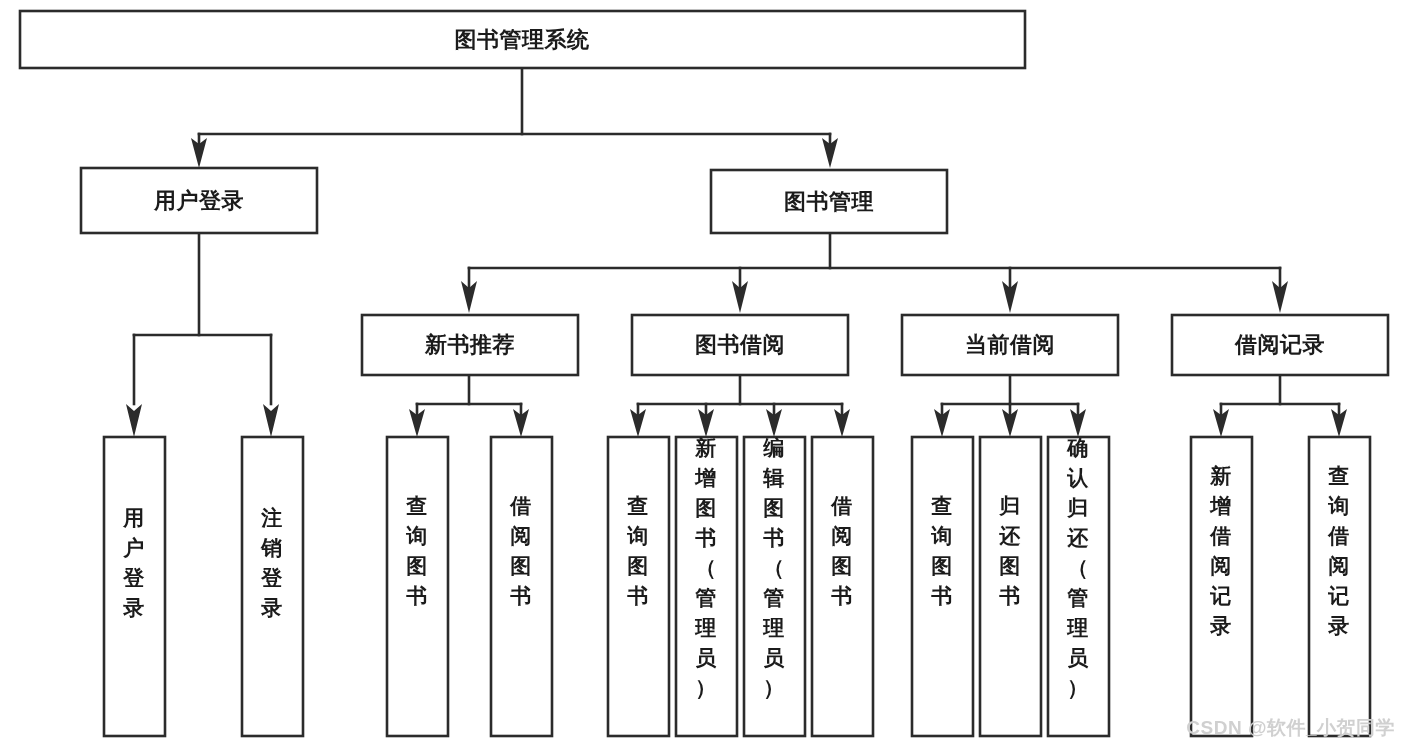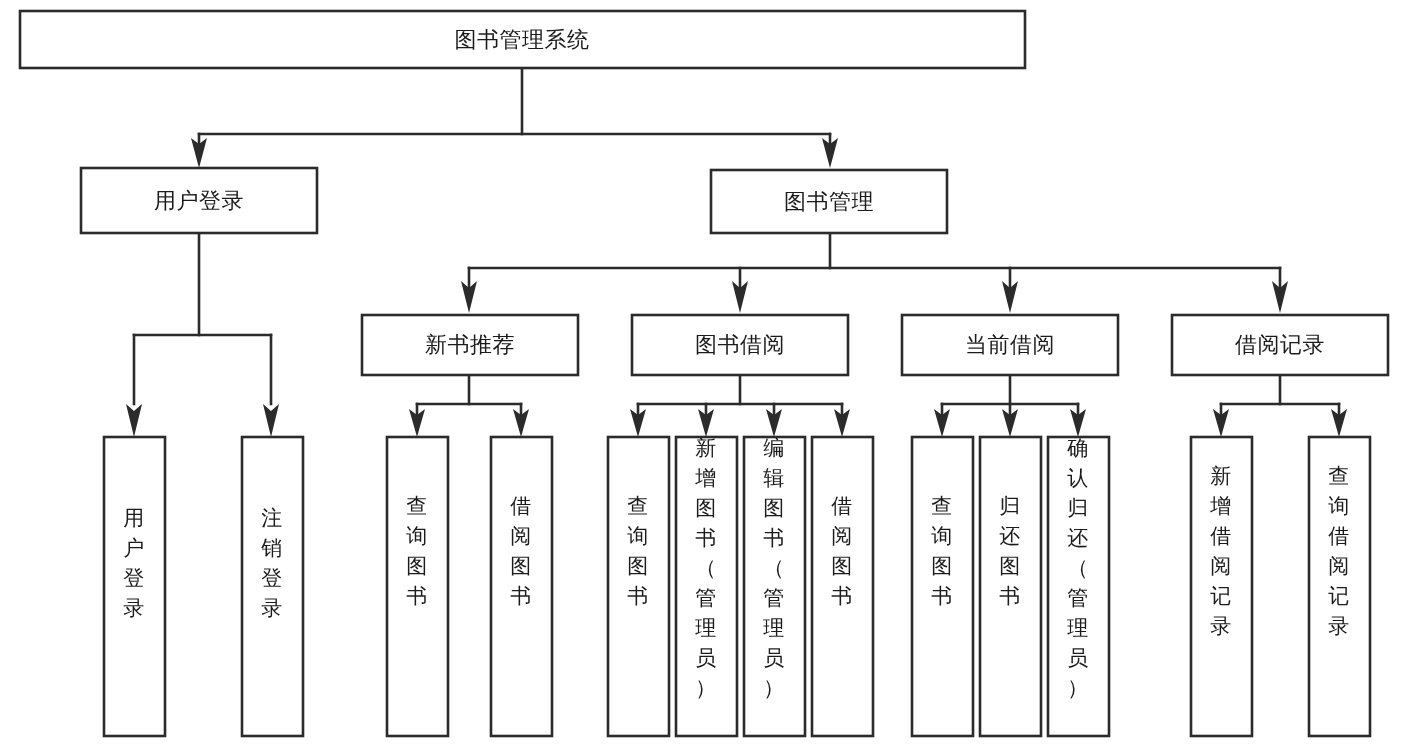--- a/index.html
+++ b/index.html
@@ -11,20 +11,21 @@
     width: 1405px;
     height: 747px;
     font-family: "Liberation Sans", "DejaVu Sans", sans-serif;
     overflow: hidden;
     position: relative;
   }
   #diagram-root {
     position: relative;
     width: 1405px;
     height: 747px;
+    font-weight: bold;
   }
   svg#tree-svg {
     position: absolute;
     left: 0;
     top: 0;
     width: 1405px;
     height: 747px;
     display: block;
   }
   .node-box {
@@ -241,14 +242,15 @@
       <rect class="node-box" x="1191" y="437" width="61" height="299"></rect>
       <text class="leaf-label" x="1221" y="483"><tspan x="1221" y="483">新</tspan><tspan x="1221" y="513">增</tspan><tspan x="1221" y="543">借</tspan><tspan x="1221" y="573">阅</tspan><tspan x="1221" y="603">记</tspan><tspan x="1221" y="633">录</tspan></text>
     </g>
     <g>
       <rect class="node-box" x="1309" y="437" width="61" height="299"></rect>
       <text class="leaf-label" x="1339" y="483"><tspan x="1339" y="483">查</tspan><tspan x="1339" y="513">询</tspan><tspan x="1339" y="543">借</tspan><tspan x="1339" y="573">阅</tspan><tspan x="1339" y="603">记</tspan><tspan x="1339" y="633">录</tspan></text>
     </g>
 
   </svg>
 
+  <div class="watermark">CSDN @软件_小贺同学</div>
 
 </div>
 
 </body></html>

